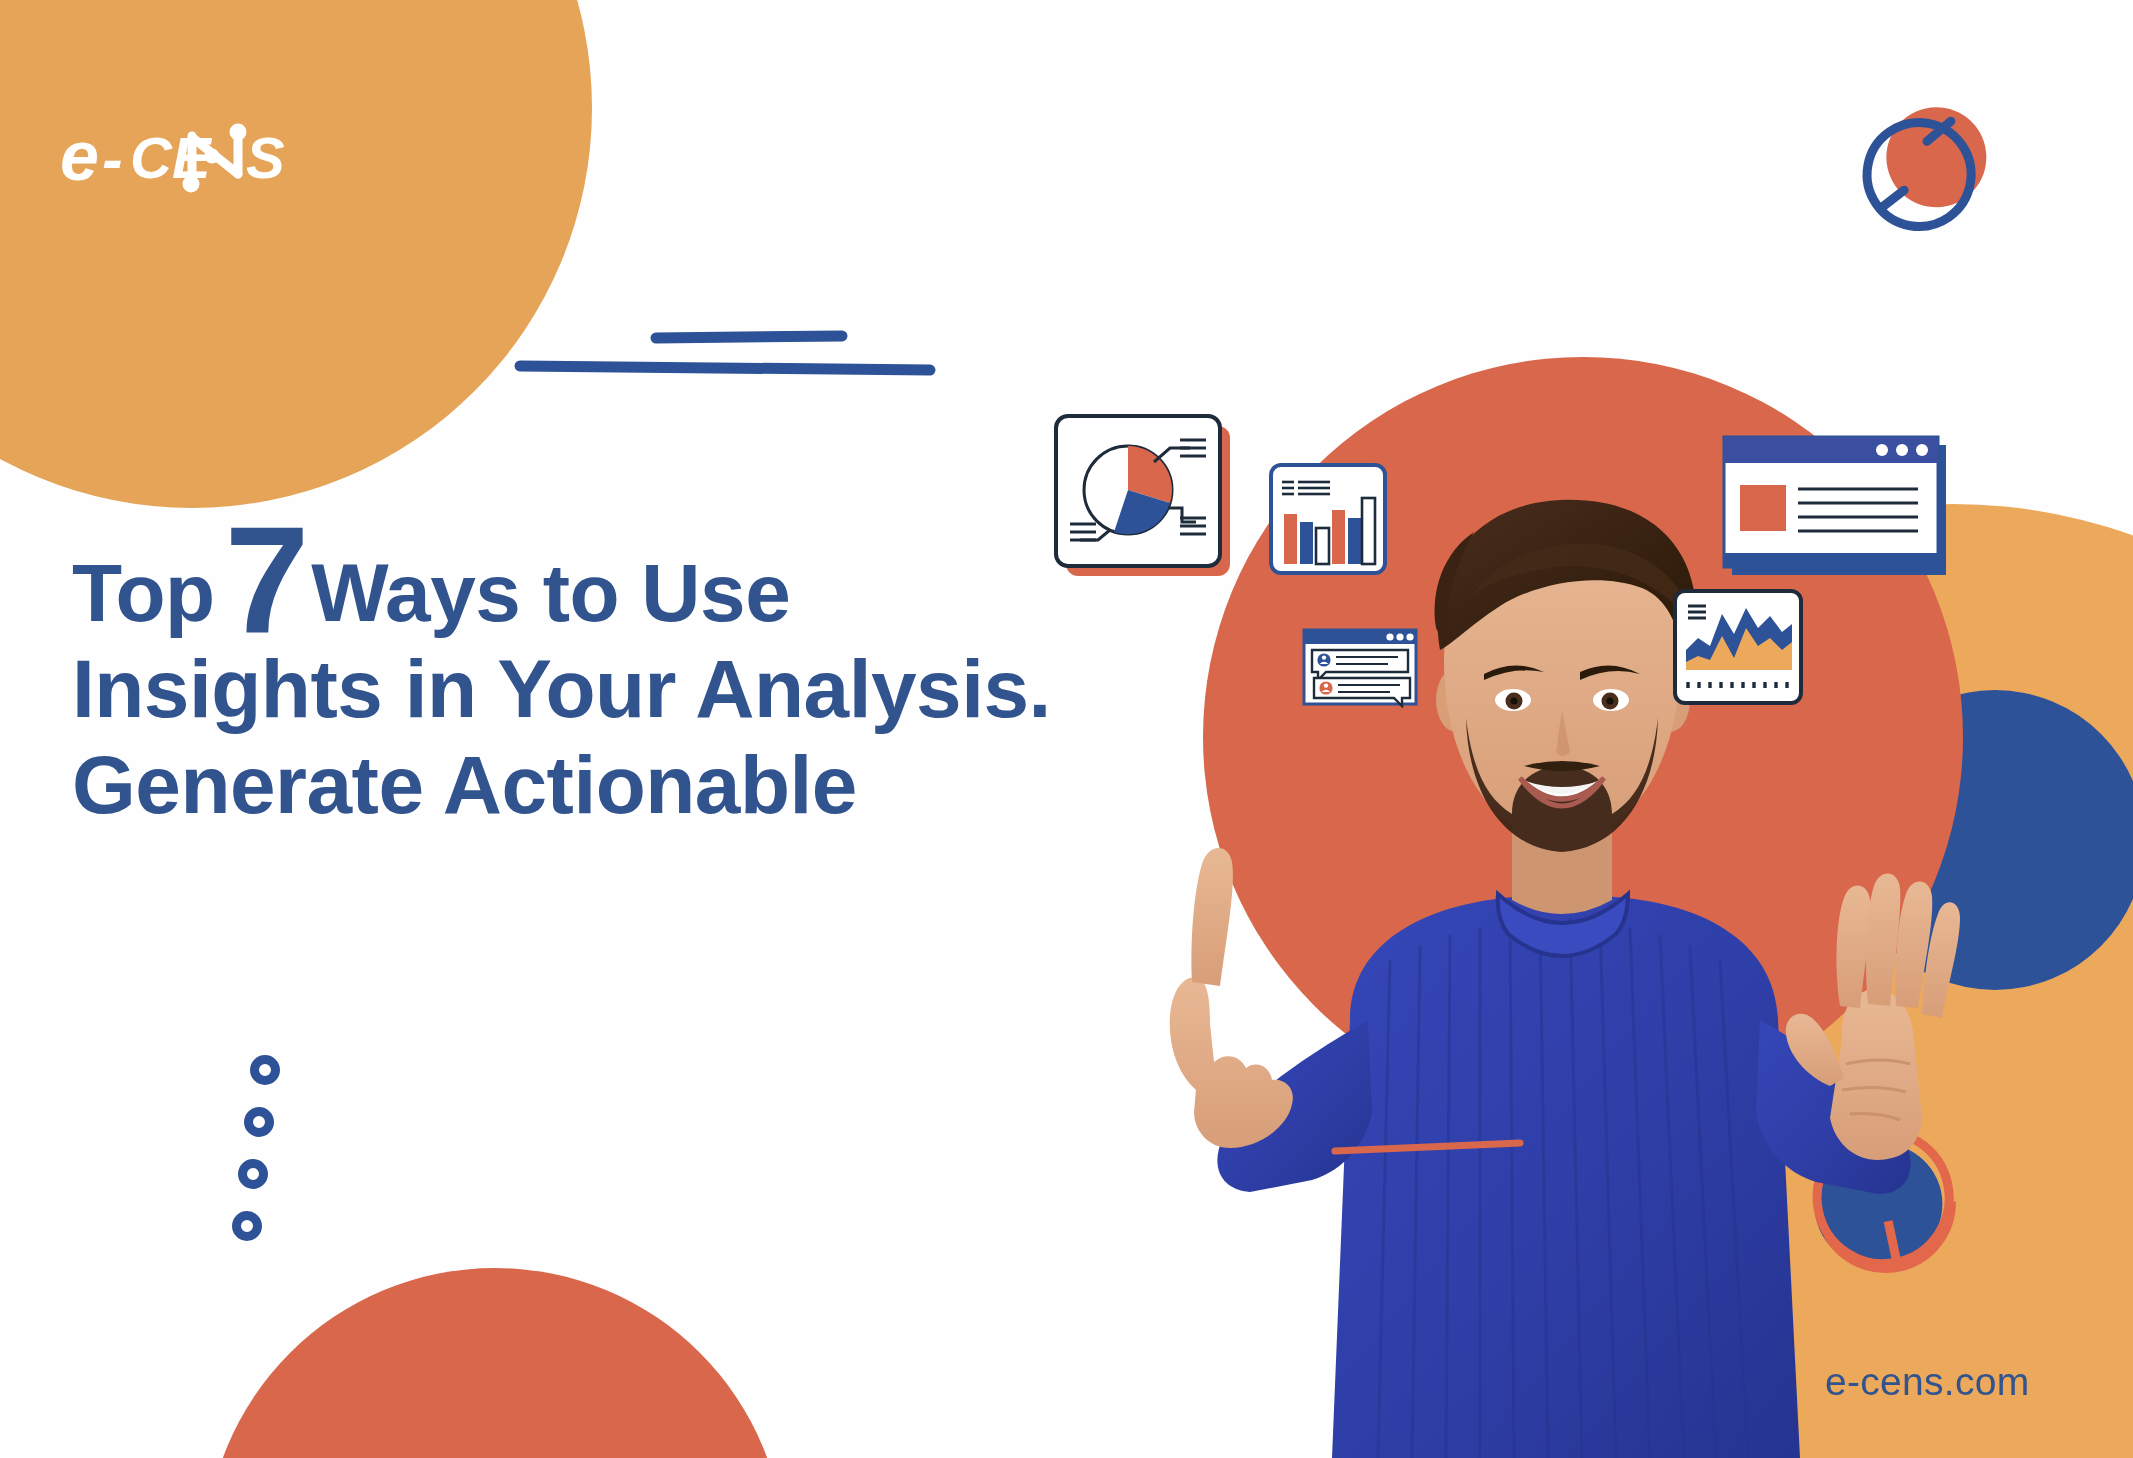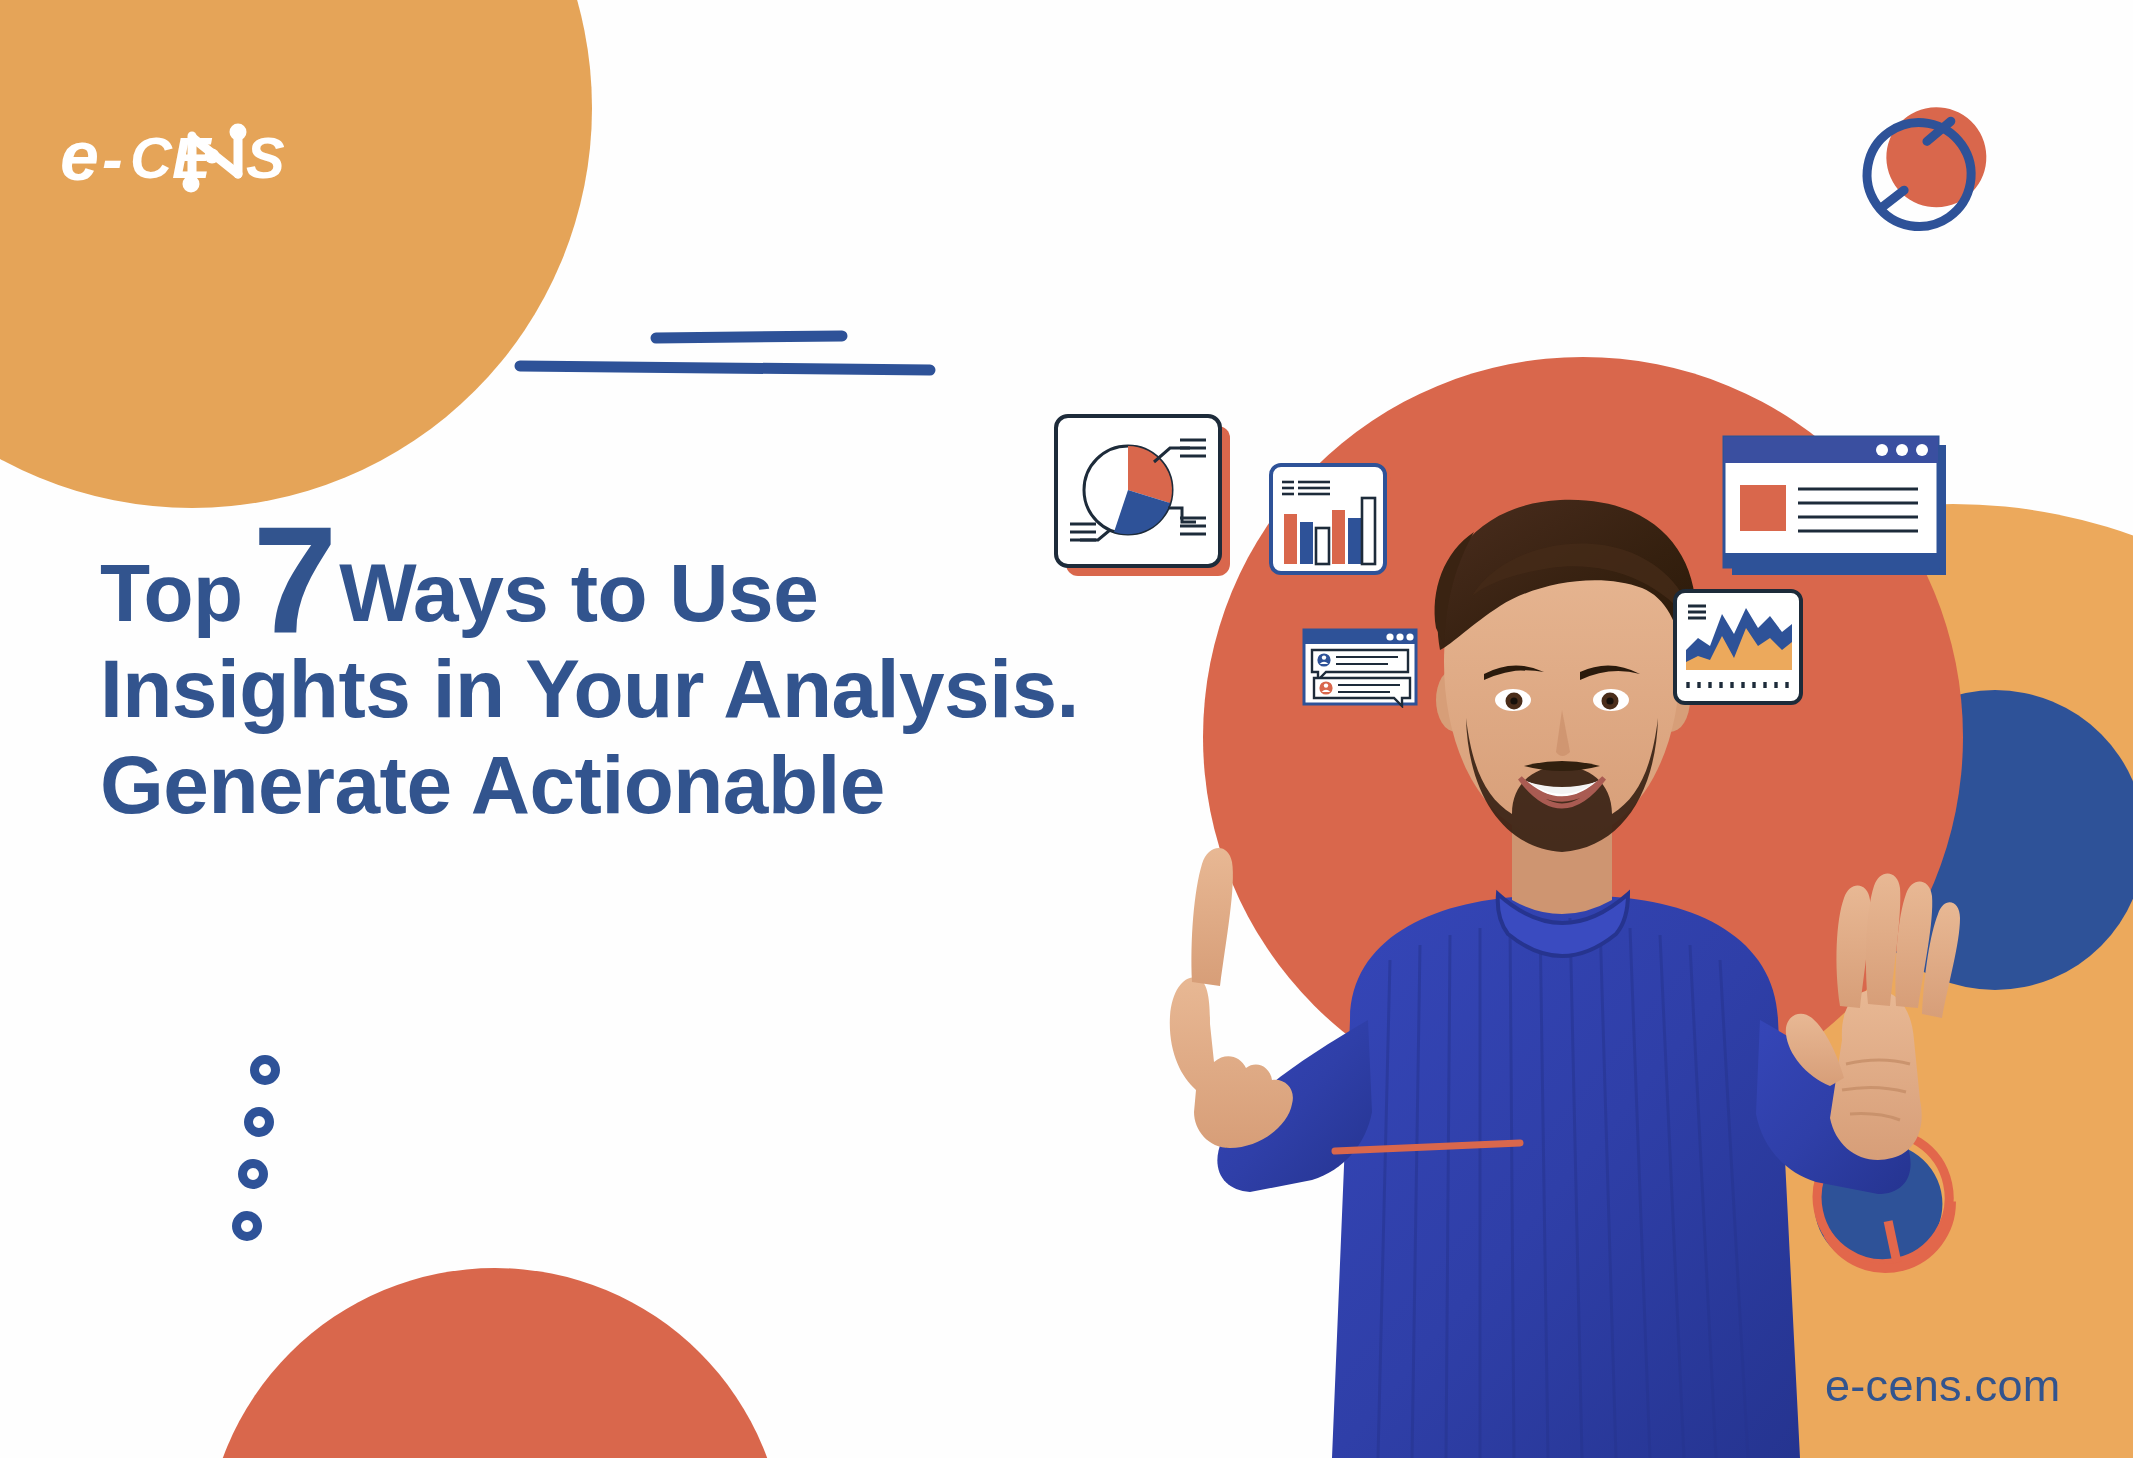--- a/index.html
+++ b/index.html
@@ -83,21 +83,21 @@
     left:72px; top:545px;
     width:1060px;
     z-index:12;
     color:#32548E;
     font-family:"Liberation Sans Narrow","Liberation Sans", sans-serif;
     font-weight:bold;
     font-size:82px;
     line-height:96px;
     letter-spacing:-0.5px;
   }
-  #headline .hl-line { white-space:nowrap;margin-left:28px; }
+  #headline .hl-line { white-space:nowrap; }
   #headline .big-seven {
     font-size:152px;
     line-height:0;
     font-weight:bold;
     vertical-align:-6px;
     letter-spacing:-2px;
     padding:0 4px 0 10px;
     display:inline-block;
     transform:translateY(6px);
   }
@@ -153,21 +153,21 @@
   #card-chat       { left:1302px; top:628px;  width:118px;  height:80px;  }
   #card-browser    { left:1722px; top:435px;  width:230px;  height:145px; }
   #card-area       { left:1672px; top:588px;  width:135px;  height:120px; }
 
   
   #website-url {
     position:absolute;
     left:1825px; top:1360px;
     z-index:12;
     color:#32548E;
-    font-size:45px;
+    font-size:39px;
     letter-spacing:0.3px;
     font-weight:400;
   }
 </style>
 </head>
 <body>
 
 <div id="banner">
 
   <div class="shape" id="orange-big-circle"></div>

